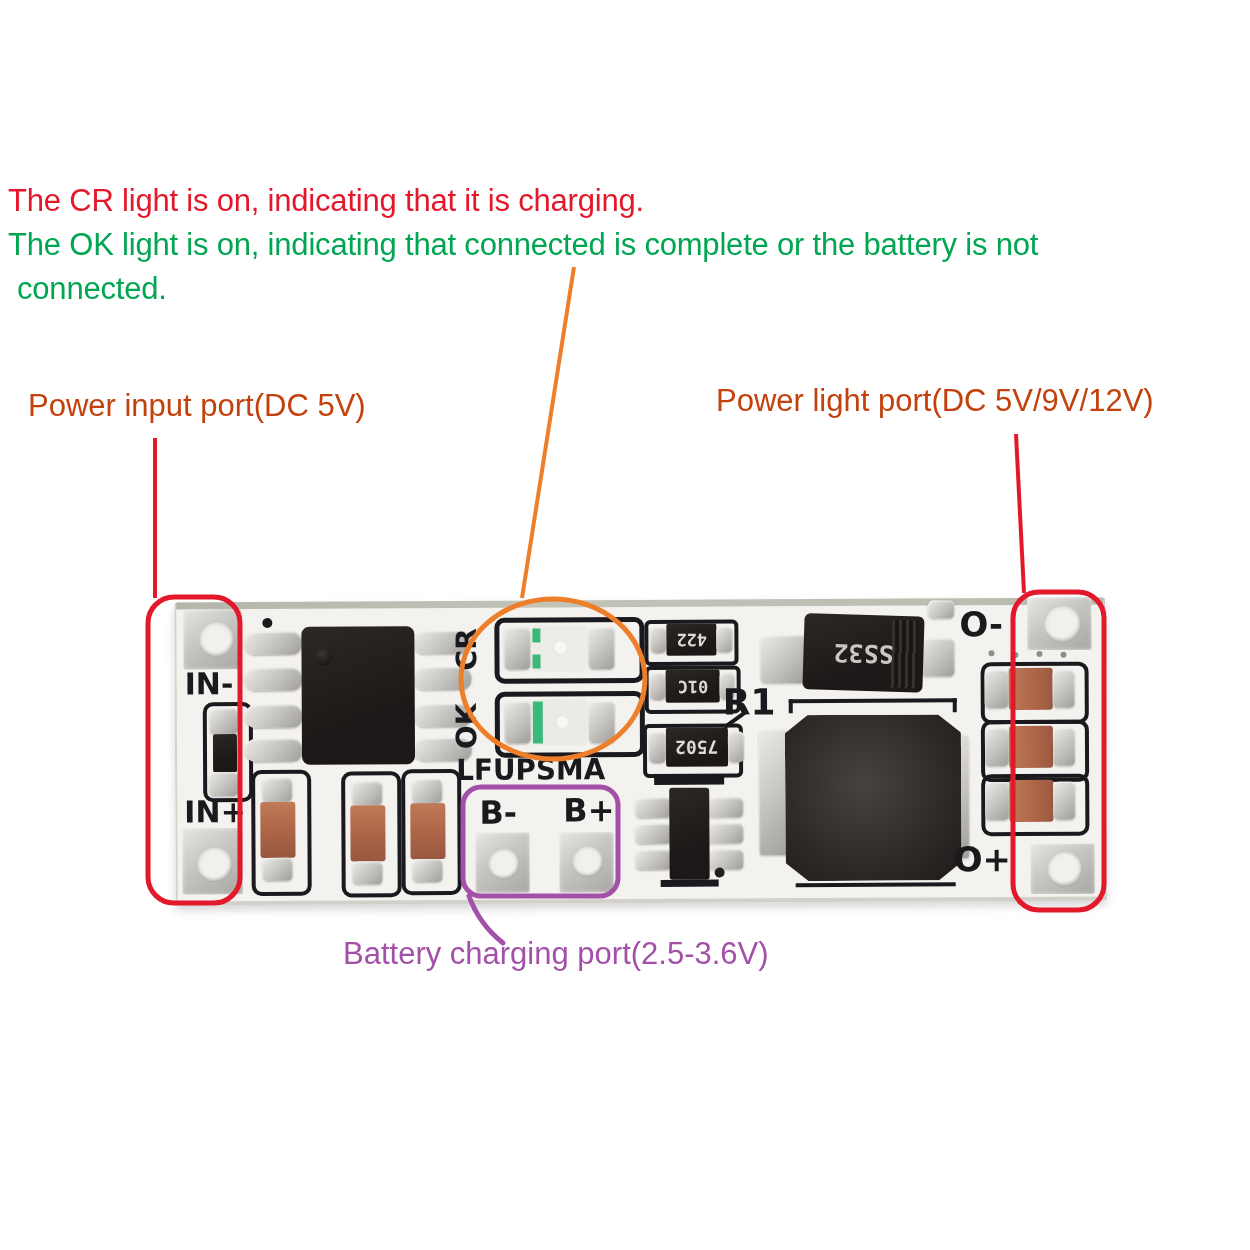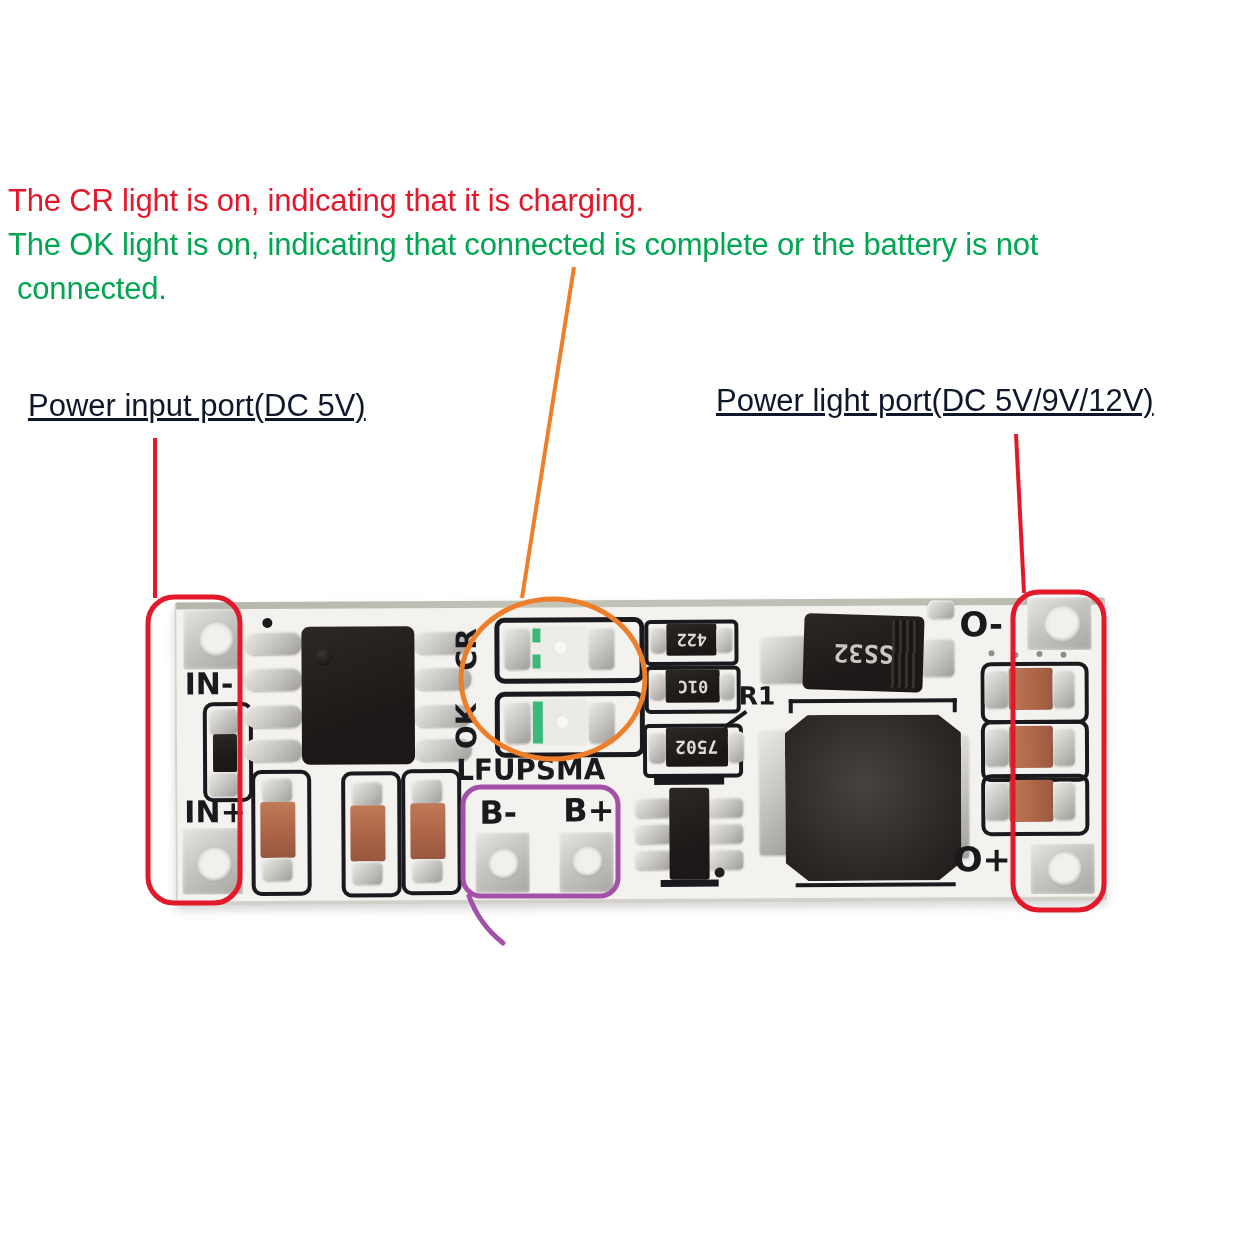--- a/index.html
+++ b/index.html
@@ -4,21 +4,21 @@
 <style>
   html,body{margin:0;padding:0;background:#ffffff;}
   .canvas{position:relative;width:1250px;height:1250px;background:#ffffff;overflow:hidden;
           font-family:"Liberation Sans",sans-serif;}
 
   
   .note{position:absolute;font-size:31px;letter-spacing:-0.2px;white-space:nowrap;}
   .note-red{color:#e4182b;}
   .note-green{color:#00a651;}
   .lbl{position:absolute;font-size:31px;white-space:nowrap;}
-  .lbl-red{color:#0f172a;text-decoration:underline;}
+  .lbl-red{color:#c2410c;}
   .lbl-purple{color:#a351a8;}
 
   
   .board{position:absolute;left:175px;top:600px;width:927px;height:303px;
          background:#f4f2ee;border-radius:3px;
          border-left:2px solid #d4d2cc;border-right:2px solid #cbc9c3;
          box-shadow:0 5px 9px rgba(110,110,110,.28);transform:rotate(-0.3deg);}
   .bevel-top{position:absolute;left:0;top:0;width:100%;height:7px;
              background:linear-gradient(90deg,#b3b6a8,#c2c4b8 40%,#b8bbae);}
   .bevel-bottom{position:absolute;left:0;bottom:0;width:100%;height:4px;background:#d2d0ca;}
@@ -53,20 +53,21 @@
 <body>
 
 <div class="canvas">
 
   <div class="note note-red" style="left:8px;top:183px;">The CR light is on, indicating that it is charging.</div>
   <div class="note note-green" style="left:8px;top:227px;">The OK light is on, indicating that connected is complete or the battery is not</div>
   <div class="note note-green" style="left:8px;top:271px;margin-left:9px;">connected.</div>
 
   <div class="lbl lbl-red" style="left:28px;top:388px;">Power input port(DC 5V)</div>
   <div class="lbl lbl-red" style="left:716px;top:383px;">Power light port(DC 5V/9V/12V)</div>
+  <div class="lbl lbl-purple" style="left:343px;top:936px;">Battery charging port(2.5-3.6V)</div>
 
   <div class="board">
     <div class="bevel-top"></div>
     <div class="bevel-bottom"></div>
 
     <div class="pad" style="left:7px;top:7px;width:58px;height:60px;">
       <div class="hole" style="left:15px;top:12px;width:36px;height:36px;"></div>
     </div>
     <div class="silk" style="left:8px;top:64px;font-size:30px;">IN-</div>
     <div class="bracket" style="left:26px;top:100px;width:42px;height:92px;"></div>
@@ -161,21 +162,21 @@
 
     <div class="bracket" style="left:466px;top:124px;width:92px;height:46px;border-radius:6px;"></div>
     <div class="solder" style="left:472px;top:132px;width:17px;height:31px;"></div>
     <div class="blackbody" style="left:489px;top:128px;width:62px;height:39px;border-radius:2px;">
       <div class="res-text" style="font-size:18px;">
           <span class="rot180">7502</span>
         </div>
     </div>
     <div class="solder" style="left:551px;top:132px;width:16px;height:31px;"></div>
 
-    <div class="silk" style="left:562px;top:82px;font-size:25px;">R1</div>
+    <div class="silk" style="left:546px;top:82px;font-size:36px;">R1</div>
     <div class="silkline" style="left:545px;top:118px;width:27px;height:4px;transform:rotate(-35deg);"></div>
 
     <div class="solder" style="left:584px;top:36px;width:46px;height:48px;"></div>
     <div class="solder" style="left:744px;top:40px;width:34px;height:38px;"></div>
     <div class="solder" style="left:752px;top:2px;width:26px;height:18px;"></div>
     <div class="blackbody" style="left:627px;top:16px;width:120px;height:76px;transform:rotate(2deg);display:flex;align-items:center;justify-content:center;">
       <div style="position:absolute;right:6px;top:4px;bottom:4px;width:26px;
                   background:repeating-linear-gradient(90deg,#35312e 0 3px,#191615 3px 7px);"></div>
       <span class="rot180" style="color:#c9c7c1;font-family:'DejaVu Sans Mono',monospace;font-weight:bold;font-size:25px;">SS32</span>
     </div>

